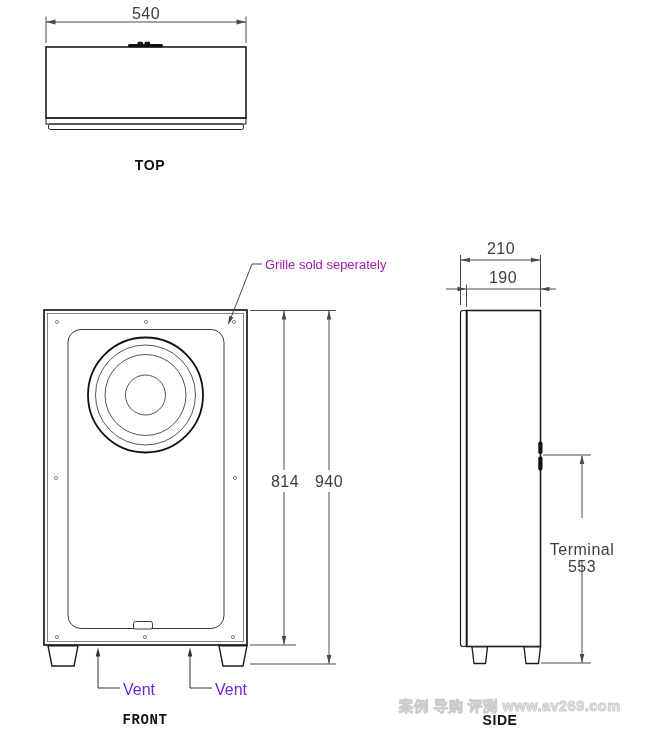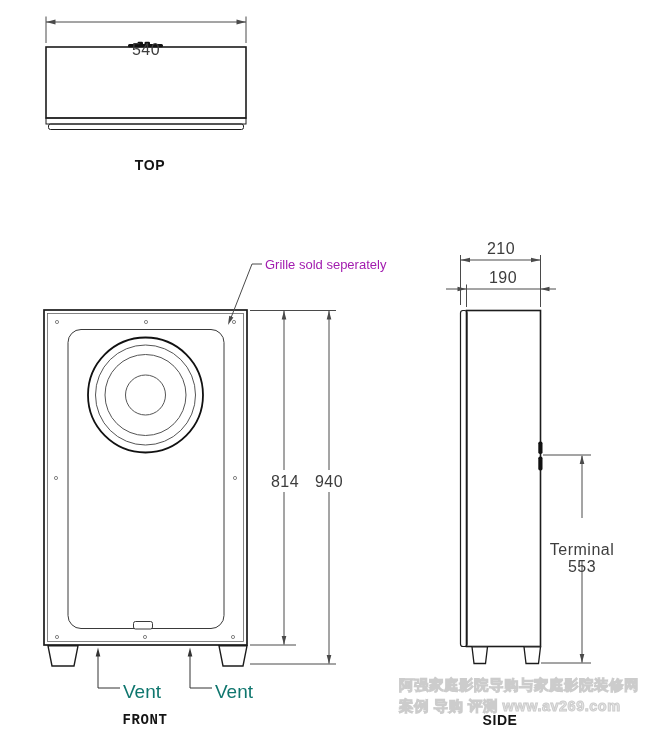--- a/index.html
+++ b/index.html
@@ -11,21 +11,21 @@
   .txt{position:absolute;white-space:nowrap;}
   .dim-text{
     font-size:16px;color:#3d3d3d;letter-spacing:0.5px;
     transform:translateX(-50%);
   }
   .view-label{
     font-size:14px;font-weight:bold;color:#141414;letter-spacing:0.6px;
     transform:translateX(-50%);
   }
   .note-text{font-size:13px;color:#a21caf;}
-  .vent-text{font-size:19px;color:#0f766e;}
+  .vent-text{font-size:16px;color:#6d28d9;}
   .watermark{
     font-size:14.5px;font-weight:bold;color:#e6e6e6;
     -webkit-text-stroke:1px #cccccc;letter-spacing:0.5px;
   }
 </style>
 </head>
 <body>
 
 <div id="stage">
 
@@ -134,32 +134,31 @@
     <g stroke="#4a4a4a" stroke-width="1" fill="#4a4a4a">
       <line x1="543" y1="455" x2="591" y2="455"></line>
       <line x1="541" y1="663" x2="591" y2="663"></line>
       <line x1="582" y1="456" x2="582" y2="518"></line>
       <line x1="582" y1="560" x2="582" y2="662.5"></line>
       <polygon points="582,455 579.7,464 584.3,464" stroke="none"></polygon>
       <polygon points="582,663 579.7,654 584.3,654" stroke="none"></polygon>
     </g>
   </svg>
 
-  <span class="txt dim-text" style="left:146px;top:5px;margin-top:36px;">540</span>
+  <span class="txt dim-text" style="left:146px;top:5px;">540</span>
   <span class="txt view-label" style="left:150px;top:157px;">TOP</span>
 
   <span class="txt note-text" style="left:265px;top:257px;">Grille sold seperately</span>
   <span class="txt dim-text" style="left:285px;top:473px;">814</span>
   <span class="txt dim-text" style="left:329px;top:473px;">940</span>
   <span class="txt vent-text" style="left:123px;top:681px;">Vent</span>
   <span class="txt vent-text" style="left:215px;top:681px;">Vent</span>
   <span class="txt view-label" style="left:145px;top:712px;font-family:Liberation Mono, monospace;">FRONT</span>
 
   <span class="txt dim-text" style="left:501px;top:240px;">210</span>
   <span class="txt dim-text" style="left:503px;top:269px;">190</span>
   <span class="txt dim-text" style="left:582px;top:522px;margin-top:36px;">553</span>
   <span class="txt dim-text" style="left:582px;top:541px;">Terminal</span>
   <span class="txt view-label" style="left:500px;top:712px;">SIDE</span>
 
-  <span class="txt watermark" style="left:399px;top:676px;">阿强家庭影院导购与家庭影院装修网</span>
   <span class="txt watermark" style="left:399px;top:697px;">案例 导购 评测 www.av269.com</span>
 
 </div>
 
 </body></html>

